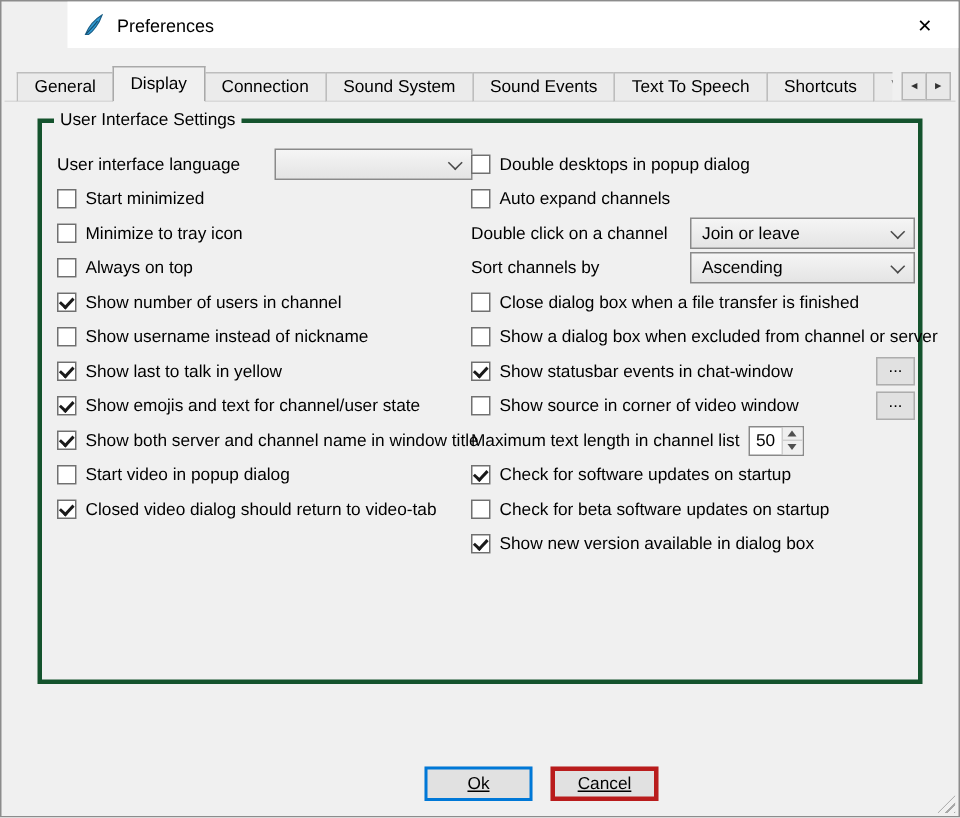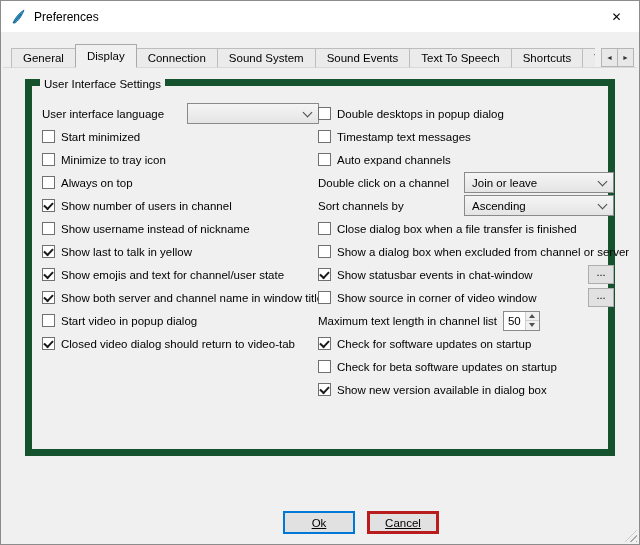--- a/index.html
+++ b/index.html
@@ -1,30 +1,30 @@
 <!DOCTYPE html>
 <html><head>
 <meta charset="utf-8">
 <style>
   html,body{margin:0;padding:0;}
   body{width:640px;height:545px;font-family:"Liberation Sans",sans-serif;font-size:11.5px;color:#000;background:#fff;}
-  .window{position:relative;width:640px;height:545px;box-sizing:border-box;border:1px solid #8c8c8c;background:#f0f0f0;overflow:hidden;}
+  .window{position:relative;width:640px;height:545px;box-sizing:border-box;border:1px solid #8c8c8c;background:#f0f0f0;overflow:hidden;padding-left:44px;}
   .titlebar{height:31px;background:#ffffff;display:flex;align-items:center;}
   .app-icon{margin-left:9px;width:16px;height:16px;flex:none;}
   .title-text{margin-left:8px;font-size:12px;}
   .close-btn{margin-left:auto;width:45px;height:31px;display:flex;align-items:center;justify-content:center;font-size:12px;cursor:default;}
   .tabline{position:absolute;left:2px;right:2px;top:66px;height:1px;background:#d9d9d9;}
   .tabbar{position:absolute;left:10px;top:43px;right:44px;height:24px;display:flex;align-items:flex-end;overflow:hidden;z-index:1;}
   .tab{box-sizing:border-box;height:20px;padding:0 11px;display:flex;align-items:center;background:#ebebeb;border:1px solid #bdbdbd;border-bottom:1px solid #d9d9d9;white-space:nowrap;position:relative;}
   .tab+.tab{margin-left:-1px;}
   .tab.active{height:24px;background:#f0f0f0;border-color:#a9a9a9;border-bottom:1px solid #f0f0f0;z-index:2;}
   .tab-scrollers{position:absolute;right:5px;top:47px;display:flex;z-index:3;}
   .tab-scroll{width:17px;height:19px;box-sizing:border-box;border:1px solid #b5b5b5;background:#e8e8e8;display:flex;align-items:center;justify-content:center;font-size:7px;color:#333;}
   .tab-scroll+.tab-scroll{margin-left:-1px;}
-  .groupbox{position:absolute;left:24px;top:78px;width:590px;height:377px;box-sizing:border-box;border:7px solid #14532d;}
+  .groupbox{position:absolute;left:24px;top:78px;width:590px;height:377px;box-sizing:border-box;border:3px solid #14532d;}
   .group-title{position:absolute;left:8px;top:-8px;background:#f0f0f0;padding:0 4px;}
   .col{position:absolute;top:16px;}
   .col-left{left:10px;width:277px;}
   .col-right{left:286px;width:296px;}
   .row{height:23px;display:flex;align-items:center;white-space:nowrap;}
   .cb{flex:none;width:13px;height:13px;box-sizing:border-box;border:1px solid #707070;background:#fff;margin-right:6px;position:relative;}
   .cb[data-checked="true"]::after{content:"";position:absolute;left:1px;top:2px;width:7px;height:4px;border-left:2px solid #1a1a1a;border-bottom:2px solid #1a1a1a;transform:rotate(-47deg);}
   .combo{box-sizing:border-box;height:21px;border:1px solid #8a8a8a;background:linear-gradient(#f5f5f5,#e4e4e4);display:flex;align-items:center;padding:0 7px;}
   .combo-lang{margin-left:auto;width:132px;}
   .combo-right{margin-left:auto;width:150px;}
@@ -152,24 +152,20 @@
       </div>
     </div>
 
     <div class="col col-right">
       <div class="row">
         <span class="cb" data-checked="false"></span>
         <span>Double desktops in popup dialog</span>
       </div>
       <div class="row">
         <span class="cb" data-checked="false"></span>
-        <span>Timestamp text messages</span>
-      </div>
-      <div class="row">
-        <span class="cb" data-checked="false"></span>
         <span>Auto expand channels</span>
       </div>
       <div class="row">
         <span>Double click on a channel</span>
         <div class="combo combo-right">
           <span class="combo-text">Join or leave</span>
           <span class="chev"></span>
         </div>
       </div>
       <div class="row">

